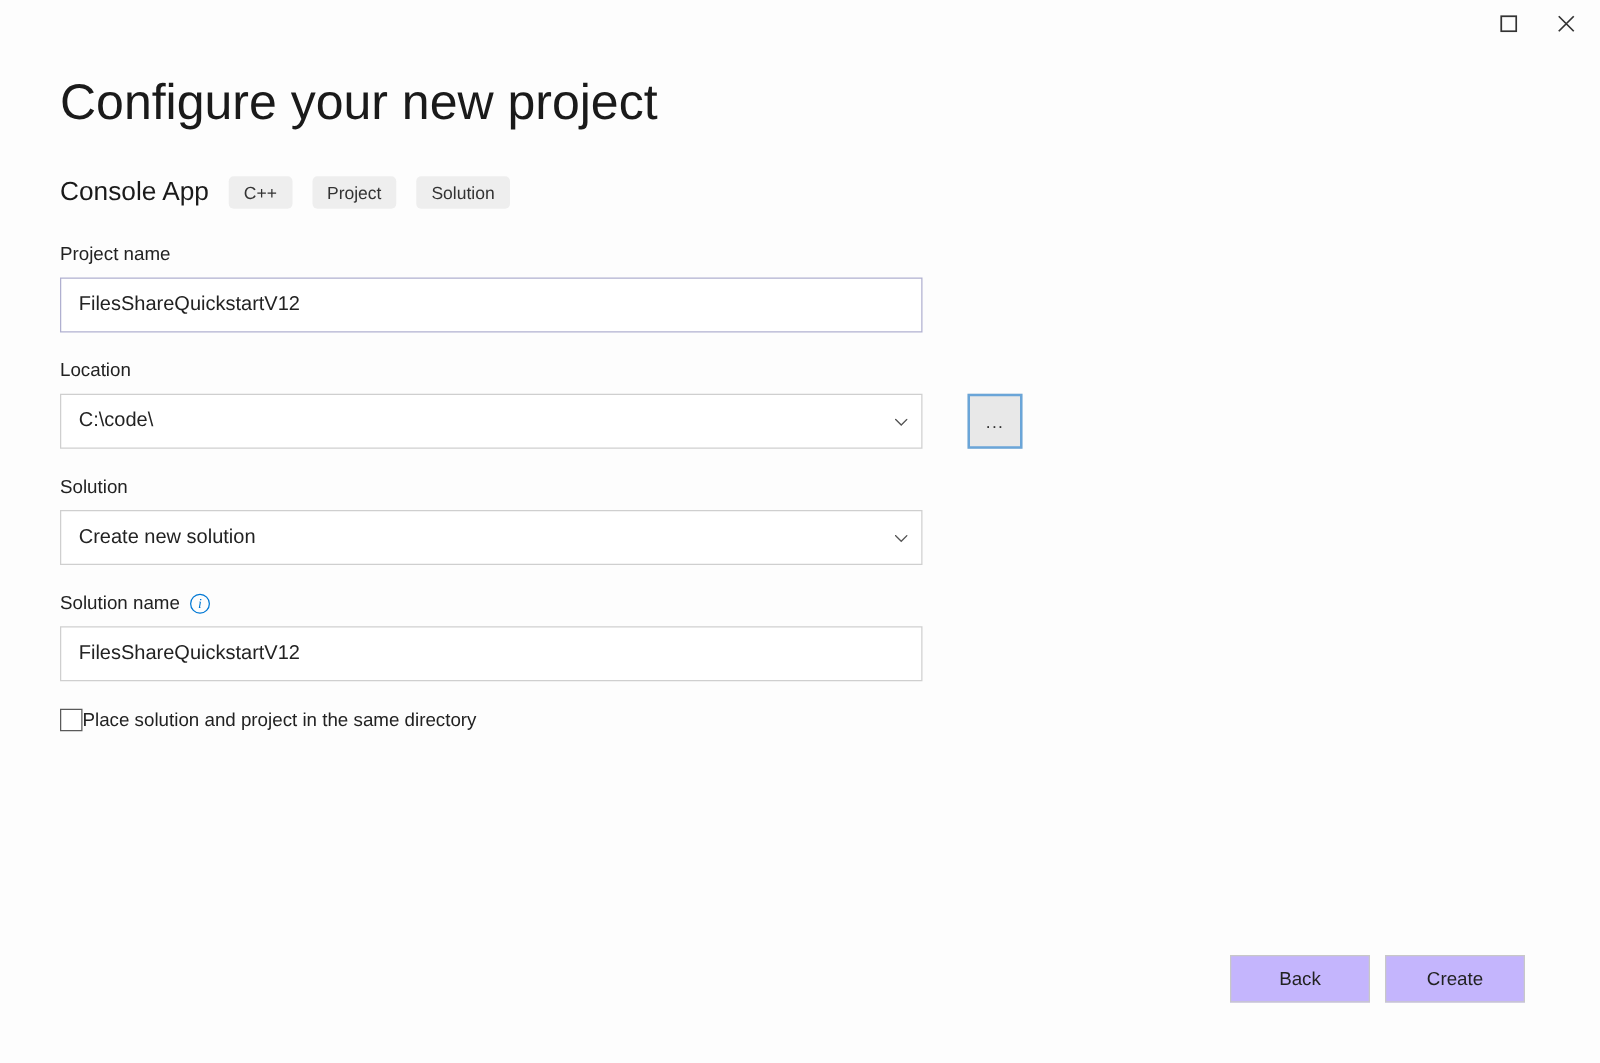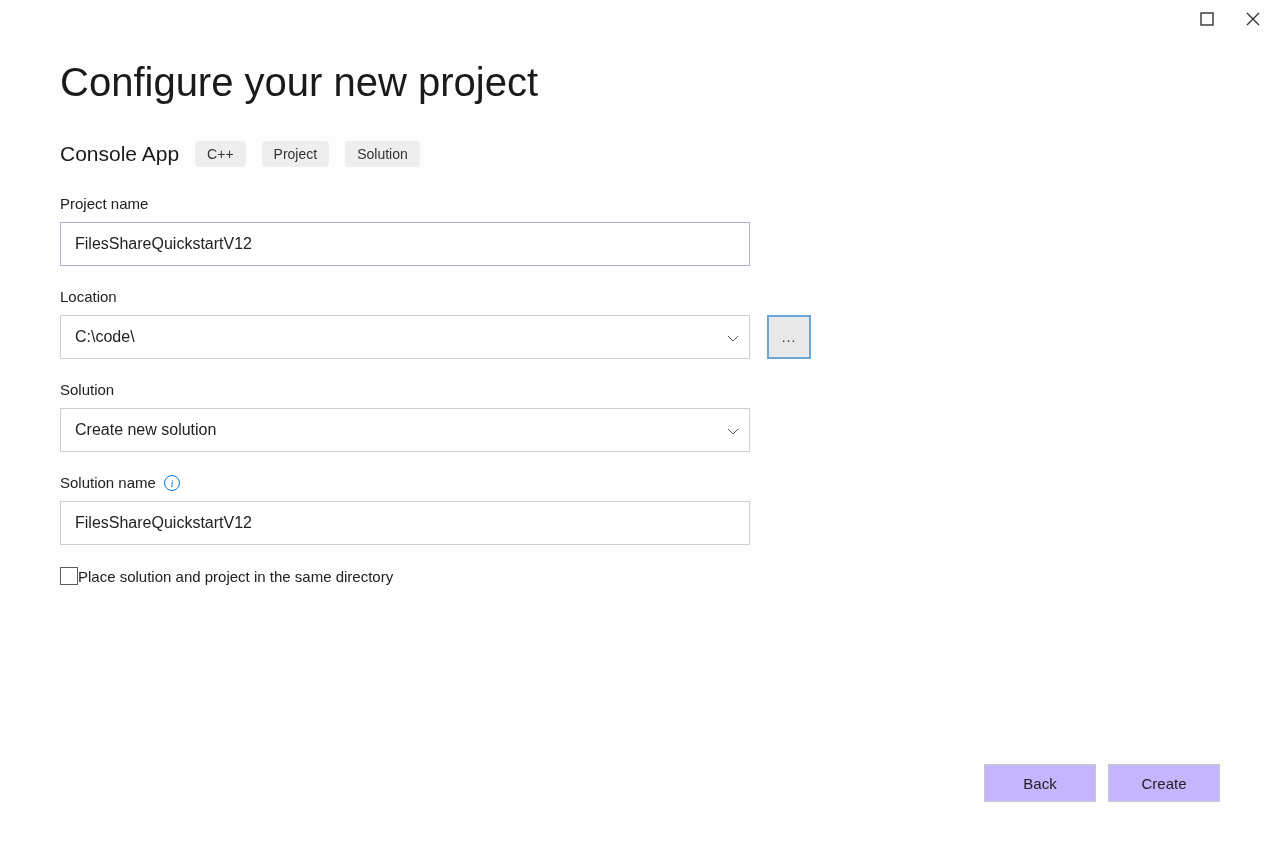--- a/index.html
+++ b/index.html
@@ -14,21 +14,21 @@
     .window-controls {
       position: absolute;
       top: 12px;
       right: 20px;
       display: flex;
       gap: 32px;
       align-items: center;
     }
     .window-controls svg { width: 14px; height: 14px; }
     .content {
-      padding: 60px 60px 0 60px;
+      padding: 60px 60px 0 48px;
     }
     .heading {
       font-size: 40px;
       font-weight: 400;
       color: #1a1a1a;
       margin-bottom: 36px;
     }
     .template-row {
       display: flex;
       align-items: center;
@@ -63,21 +63,21 @@
       padding: 0 14px;
       font-size: 16px;
       color: #222;
       background: #fff;
       font-family: inherit;
     }
     .text-input.focused { border-color: #b0b0d0; }
     .location-row {
       display: flex;
       align-items: center;
-      gap: 17px;
+      gap: 36px;
     }
     .select-wrap {
       position: relative;
       width: 690px;
     }
     .select-input {
       width: 100%;
       height: 44px;
       border: 1px solid #cfcfcf;
       padding: 0 36px 0 14px;

